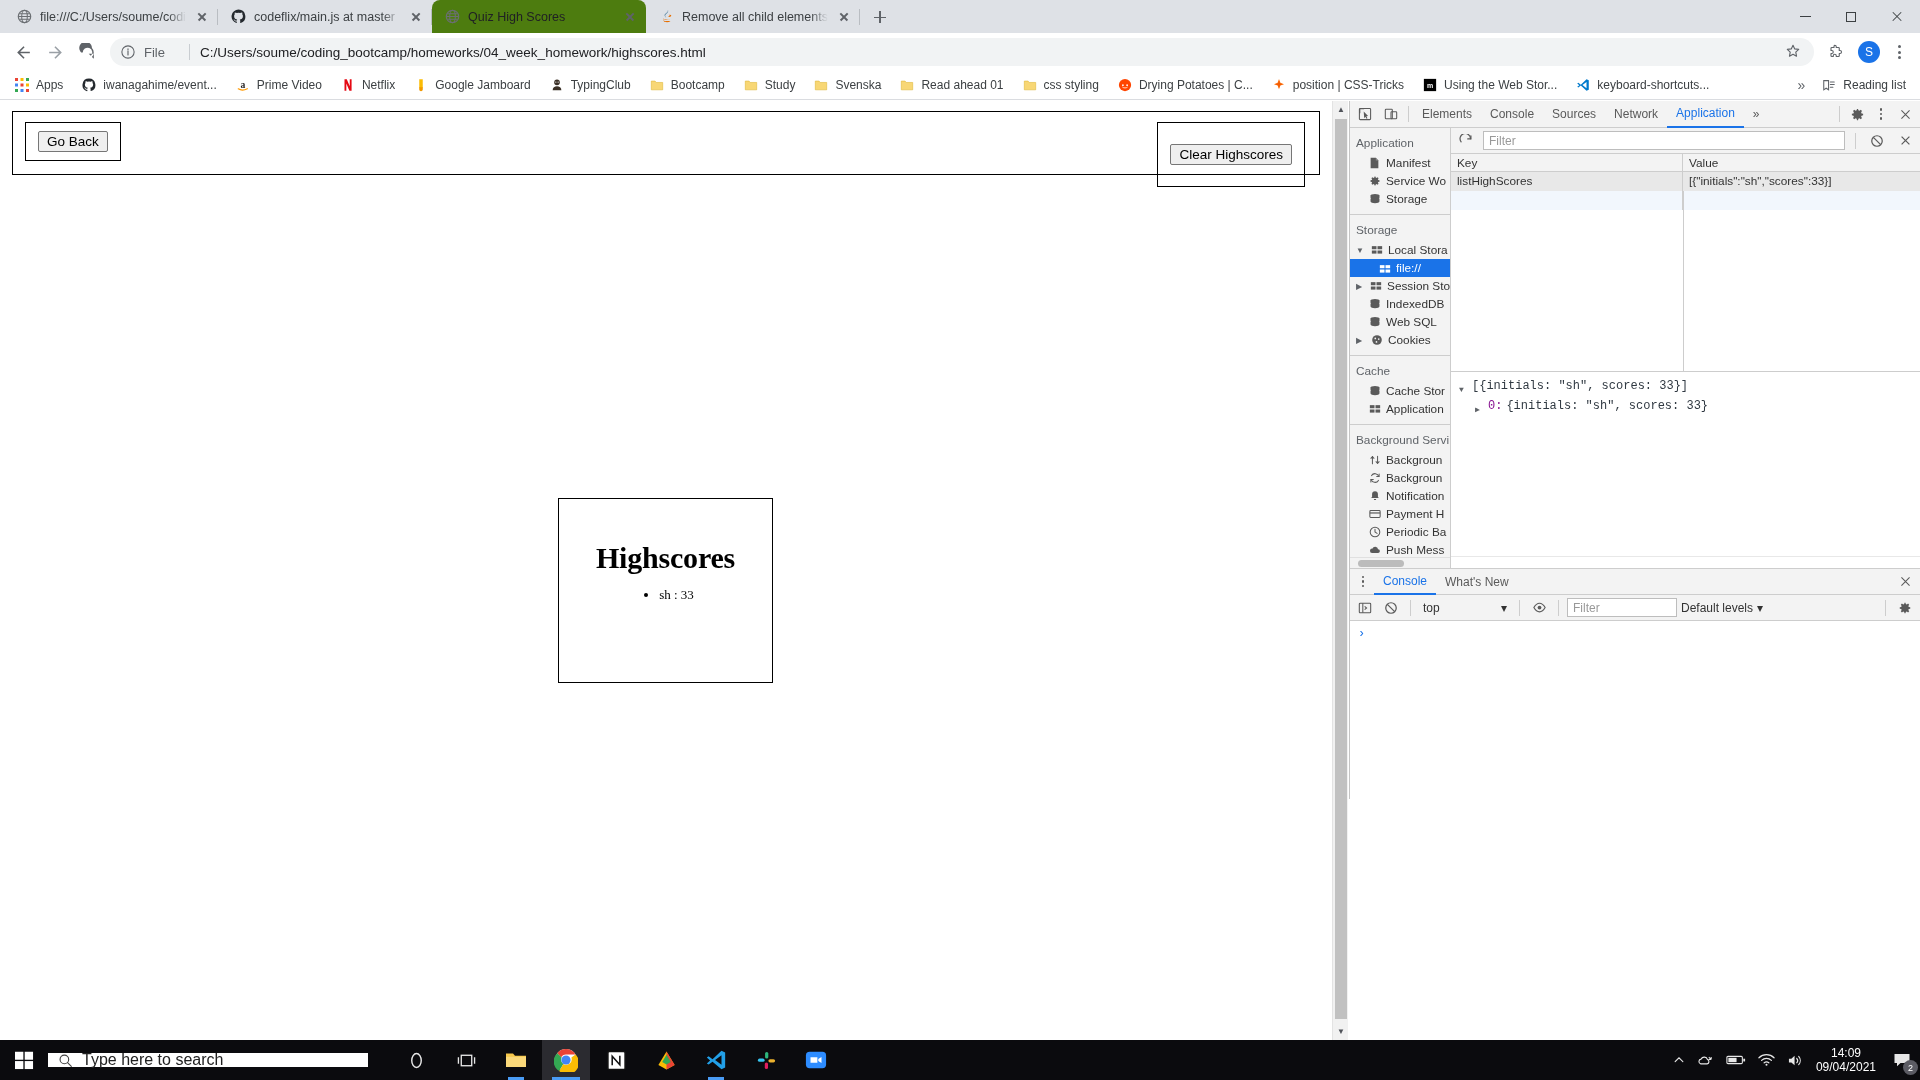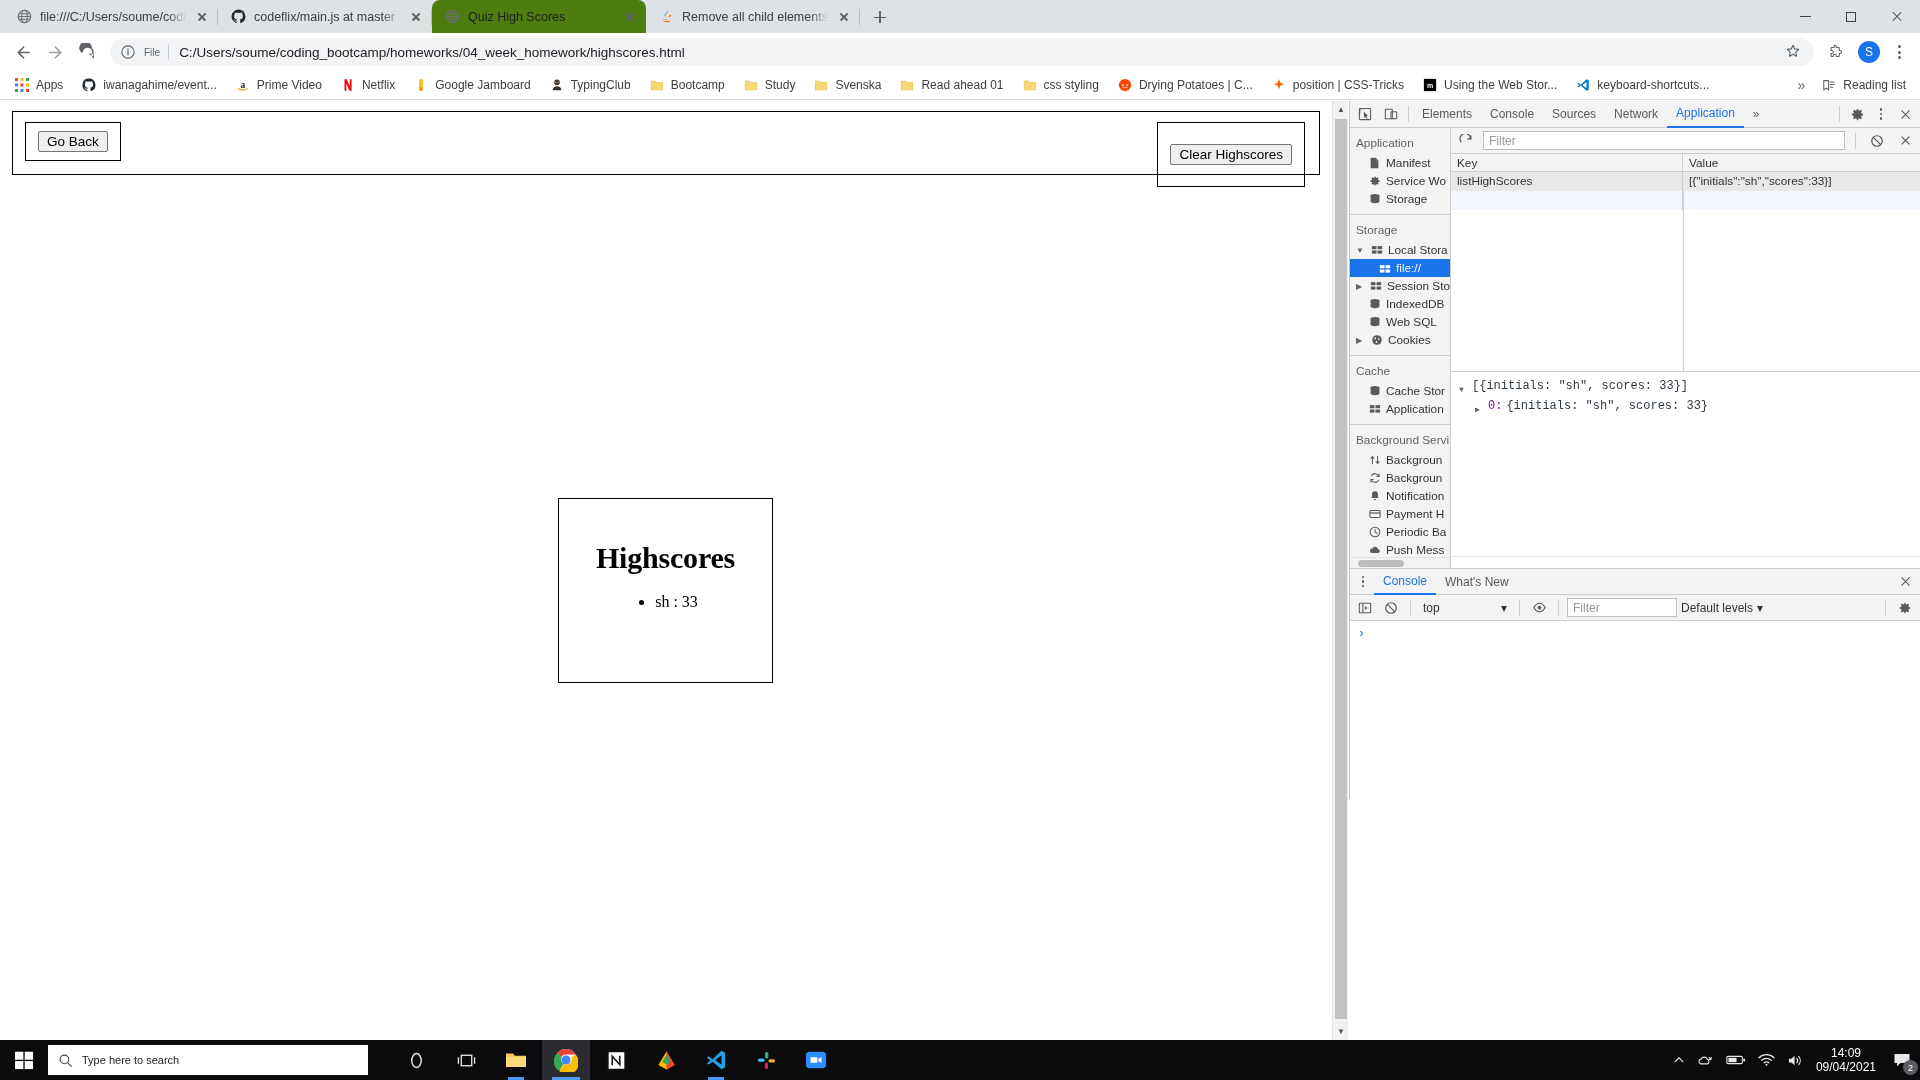--- a/index.html
+++ b/index.html
@@ -57,21 +57,21 @@
 
   
   .toolbar { height:38px; background:#fff; display:flex; align-items:center; padding:0 8px; gap:2px; }
   .tbtn { width:30px; height:30px; border-radius:50%; display:flex; align-items:center; justify-content:center; color:#5f6368; }
   .omnibox {
     flex:1 1 auto; height:28px; background:#f1f3f4; border-radius:14px;
     display:flex; align-items:center; padding:0 10px; margin:0 6px; gap:0px;
     font-size:13.5px; color:#202124;
   }
   .om-info { width:18px; height:18px; margin-right:6px; color:#5f6368; display:flex; align-items:center; }
-  .om-scheme { color:#5f6368; font-size:10px; margin-right:8px; }
+  .om-scheme { color:#5f6368; font-size:13px; margin-right:24px; }
   .om-sep { width:1px; height:16px; background:#c9cdd1; margin-right:10px; }
   .om-url { white-space:nowrap; overflow:hidden; }
   .om-star { margin-left:auto; width:20px; height:20px; color:#5f6368; }
   .avatar {
     width:22px; height:22px; border-radius:50%; background:#1a73e8; color:#fff;
     font-size:12px; display:flex; align-items:center; justify-content:center; margin:0 4px;
   }
   .kebab { width:26px; height:26px; display:flex; flex-direction:column; align-items:center; justify-content:center; gap:2.5px; }
   .kebab i { width:3px; height:3px; border-radius:50%; background:#5f6368; display:block; }
 
@@ -101,21 +101,21 @@
     background:#efefef; border:1px solid #767676; border-radius:2px; padding:2px 8px;
   }
 
   .hs-card {
     position:absolute; left:558px; top:397px; width:215px; height:185px;
     border:1px solid #000; background:#fff;
     display:flex; flex-direction:column; align-items:center;
     font-family:"Liberation Serif", serif;
   }
   .hs-title { margin-top:42px; font-size:30px; font-weight:bold; color:#000; letter-spacing:-0.2px; }
-  .hs-list { margin-top:18px; padding-left:22px; font-size:16px; color:#000; }
+  .hs-list { margin-top:12px; padding-left:22px; font-size:13px; color:#000; }
   .hs-list li { list-style:disc; }
 
   
   #devtools {
     position:absolute; left:1349px; top:101px; width:571px; height:698px;
     background:#ef4444; border-left:1px solid #c5c5c5;
     font-family:"Liberation Sans", sans-serif; color:#333;
   }
   .dt-topbar { height:27px; display:flex; align-items:center; border-bottom:1px solid #cdcdcd; background:#f3f3f3; padding:0 2px; }
   .dt-icobtn { width:26px; height:25px; display:flex; align-items:center; justify-content:center; color:#5a5a5a; }
@@ -177,22 +177,22 @@
   .dt-consolebar { height:26px; display:flex; align-items:center; background:#f3f3f3; border-bottom:1px solid #cdcdcd; padding:0 4px; gap:4px; font-size:12px; color:#333; }
   .dt-ctx { width:92px; display:flex; align-items:center; justify-content:space-between; padding:0 4px; }
   .dt-console-filter { width:110px; height:19px; background:#fff; border:1px solid #bdbdbd; font-size:12px; color:#999; padding:0 5px; display:flex; align-items:center; }
   .dt-levels { display:flex; align-items:center; gap:4px; }
   .dt-prompt { padding:6px 8px; font-family:"Liberation Mono", monospace; font-size:12px; color:#1a73e8; }
 
   
   #taskbar { position:absolute; left:0; top:1040px; width:1920px; height:40px; background:#0b0b0e; display:flex; align-items:center; }
   .tb-start { width:48px; height:40px; display:flex; align-items:center; justify-content:center; }
   .tb-search {
-    width:320px; height:30px; background:#fff; display:flex; align-items:center;
-    gap:9px; padding:0 10px; color:#222; font-size:11px;
+    width:320px; height:14px; background:#fff; display:flex; align-items:center;
+    gap:9px; padding:0 10px; color:#222; font-size:16px;
   }
   .tb-apps { display:flex; align-items:center; margin-left:24px; gap:2px; }
   .tb-app { width:48px; height:40px; display:flex; align-items:center; justify-content:center; position:relative; }
   .tb-app.active { background:#2b2b30; }
   .tb-app.active:after { content:""; position:absolute; bottom:0; left:10px; width:28px; height:3px; background:#4a9cf5; }
   .tb-app.open:after { content:""; position:absolute; bottom:0; left:16px; width:16px; height:3px; background:#4a9cf5; }
   .tb-tray { margin-left:auto; display:flex; align-items:center; color:#e7e7e7; gap:12px; padding-right:4px; }
   .tb-clock { font-size:12px; line-height:14px; text-align:center; color:#fff; }
   .tb-notif { position:relative; width:28px; height:30px; display:flex; align-items:center; justify-content:center; }
   .tb-badge {

